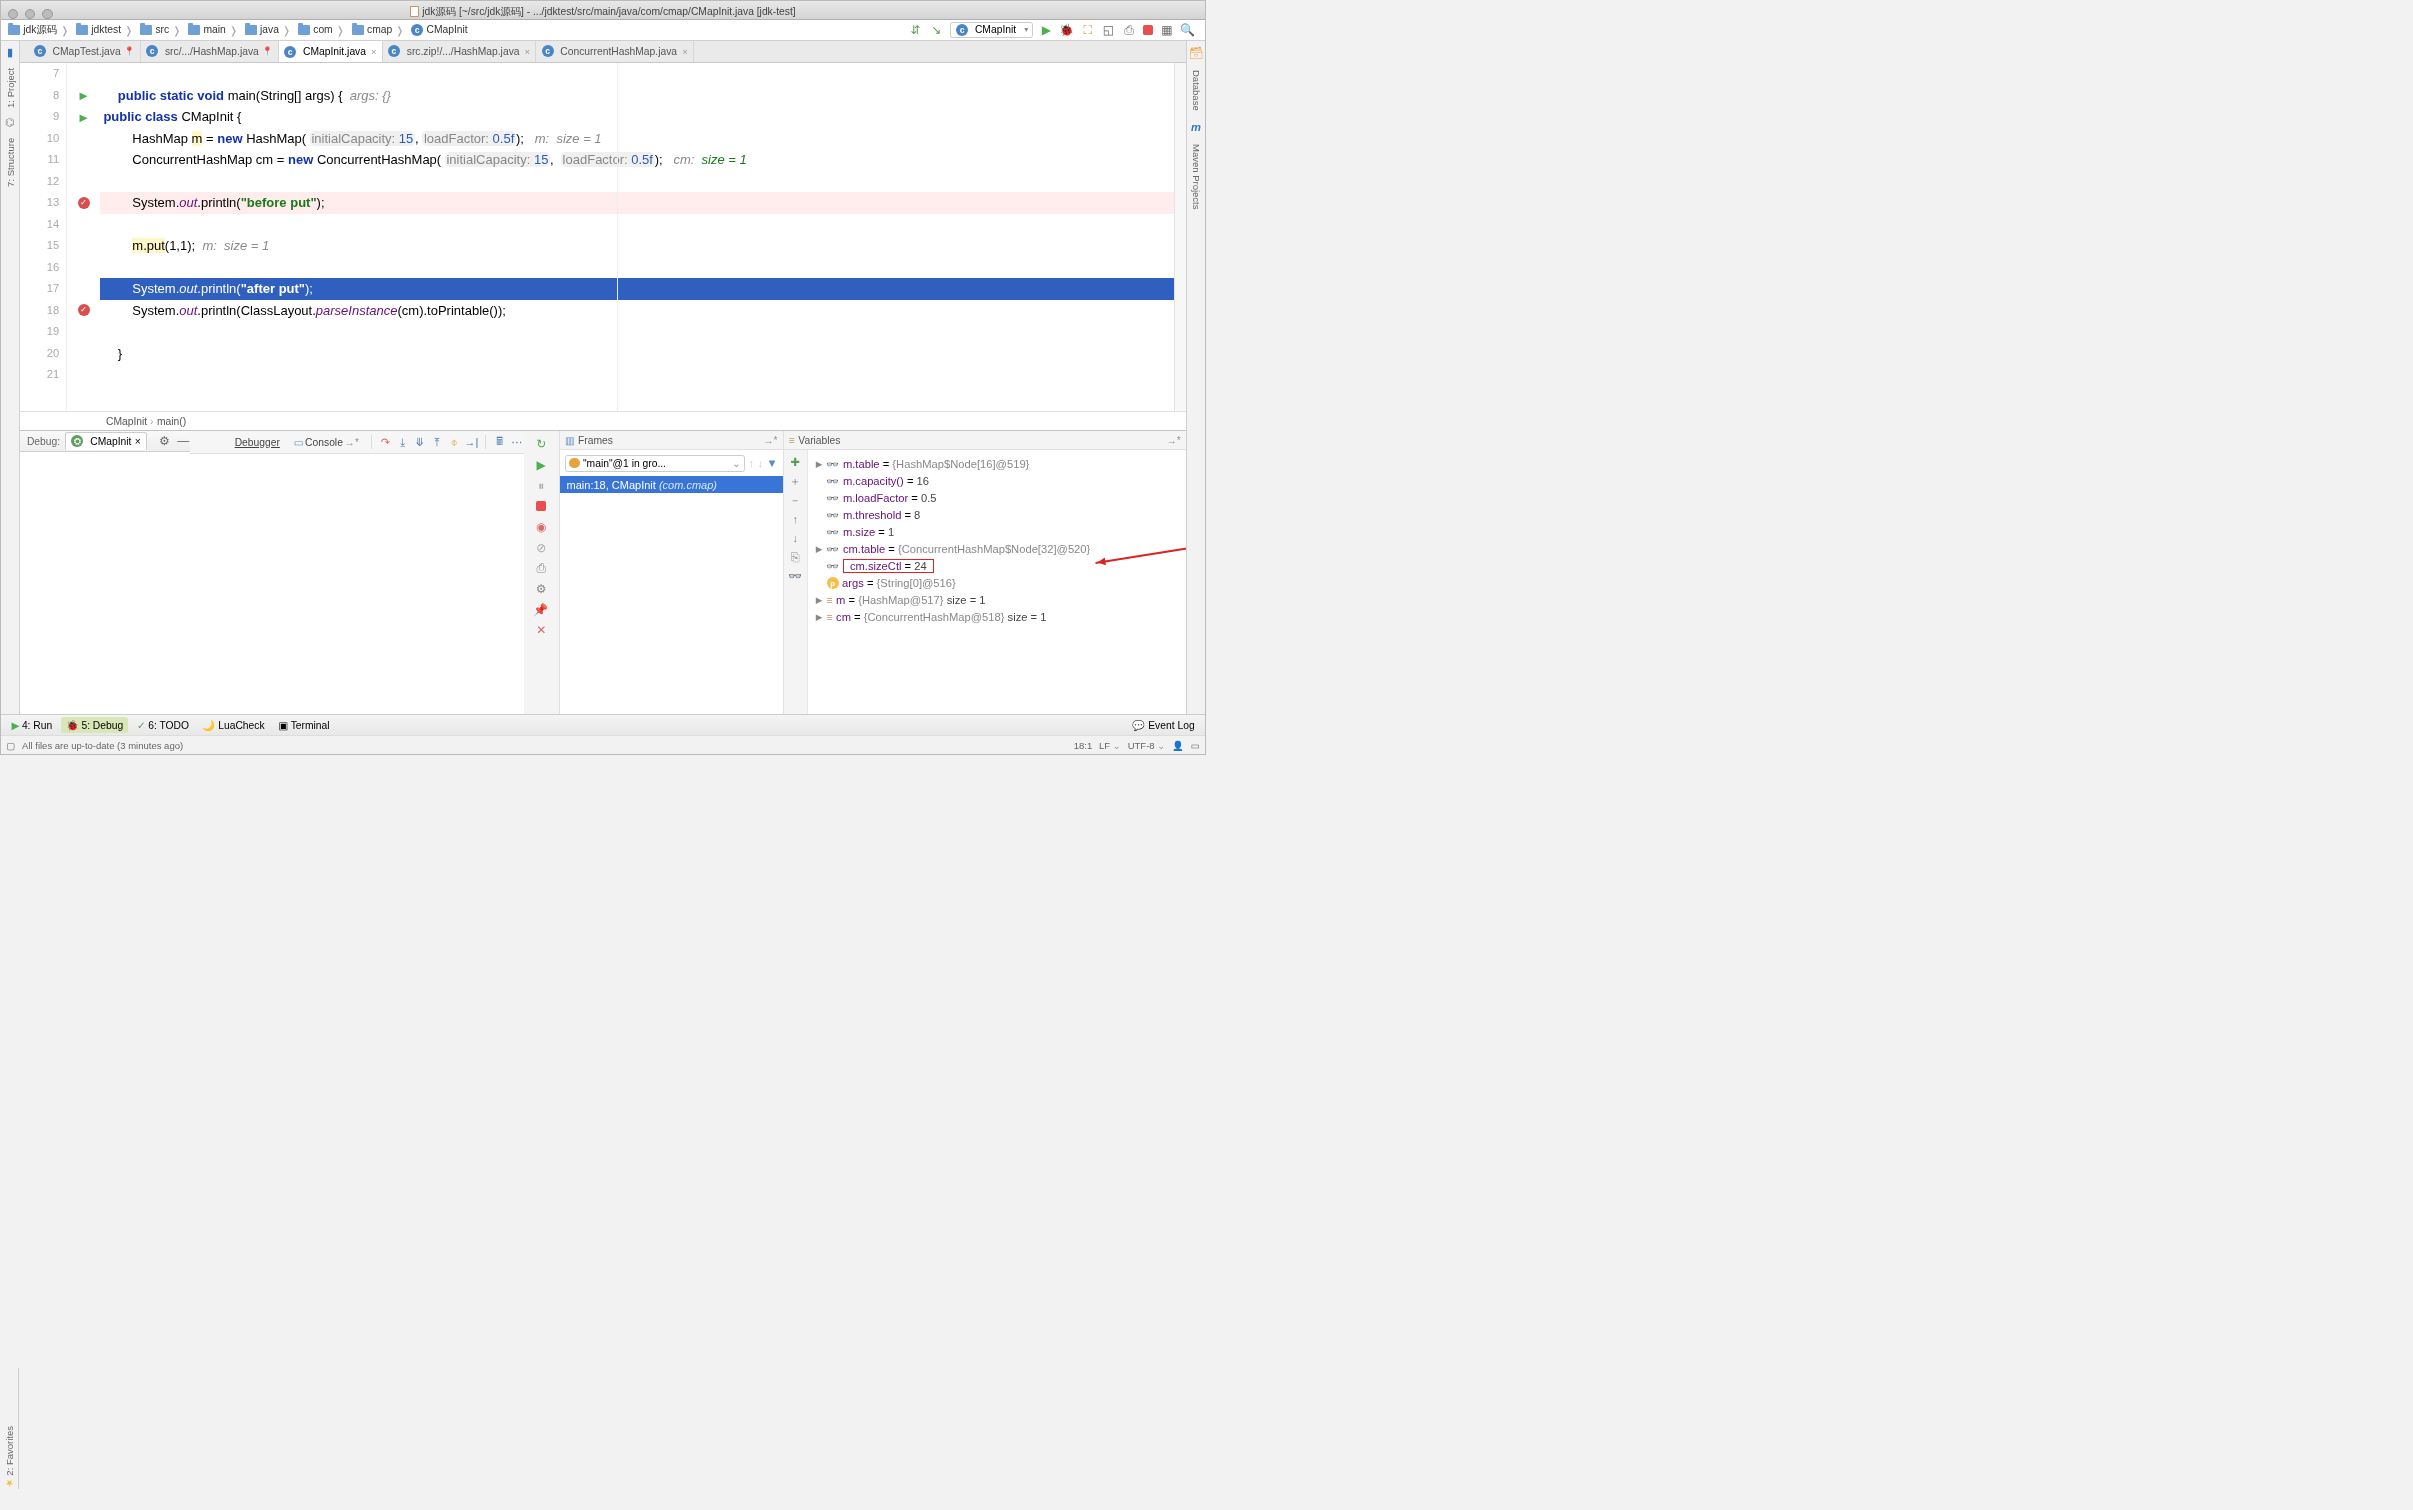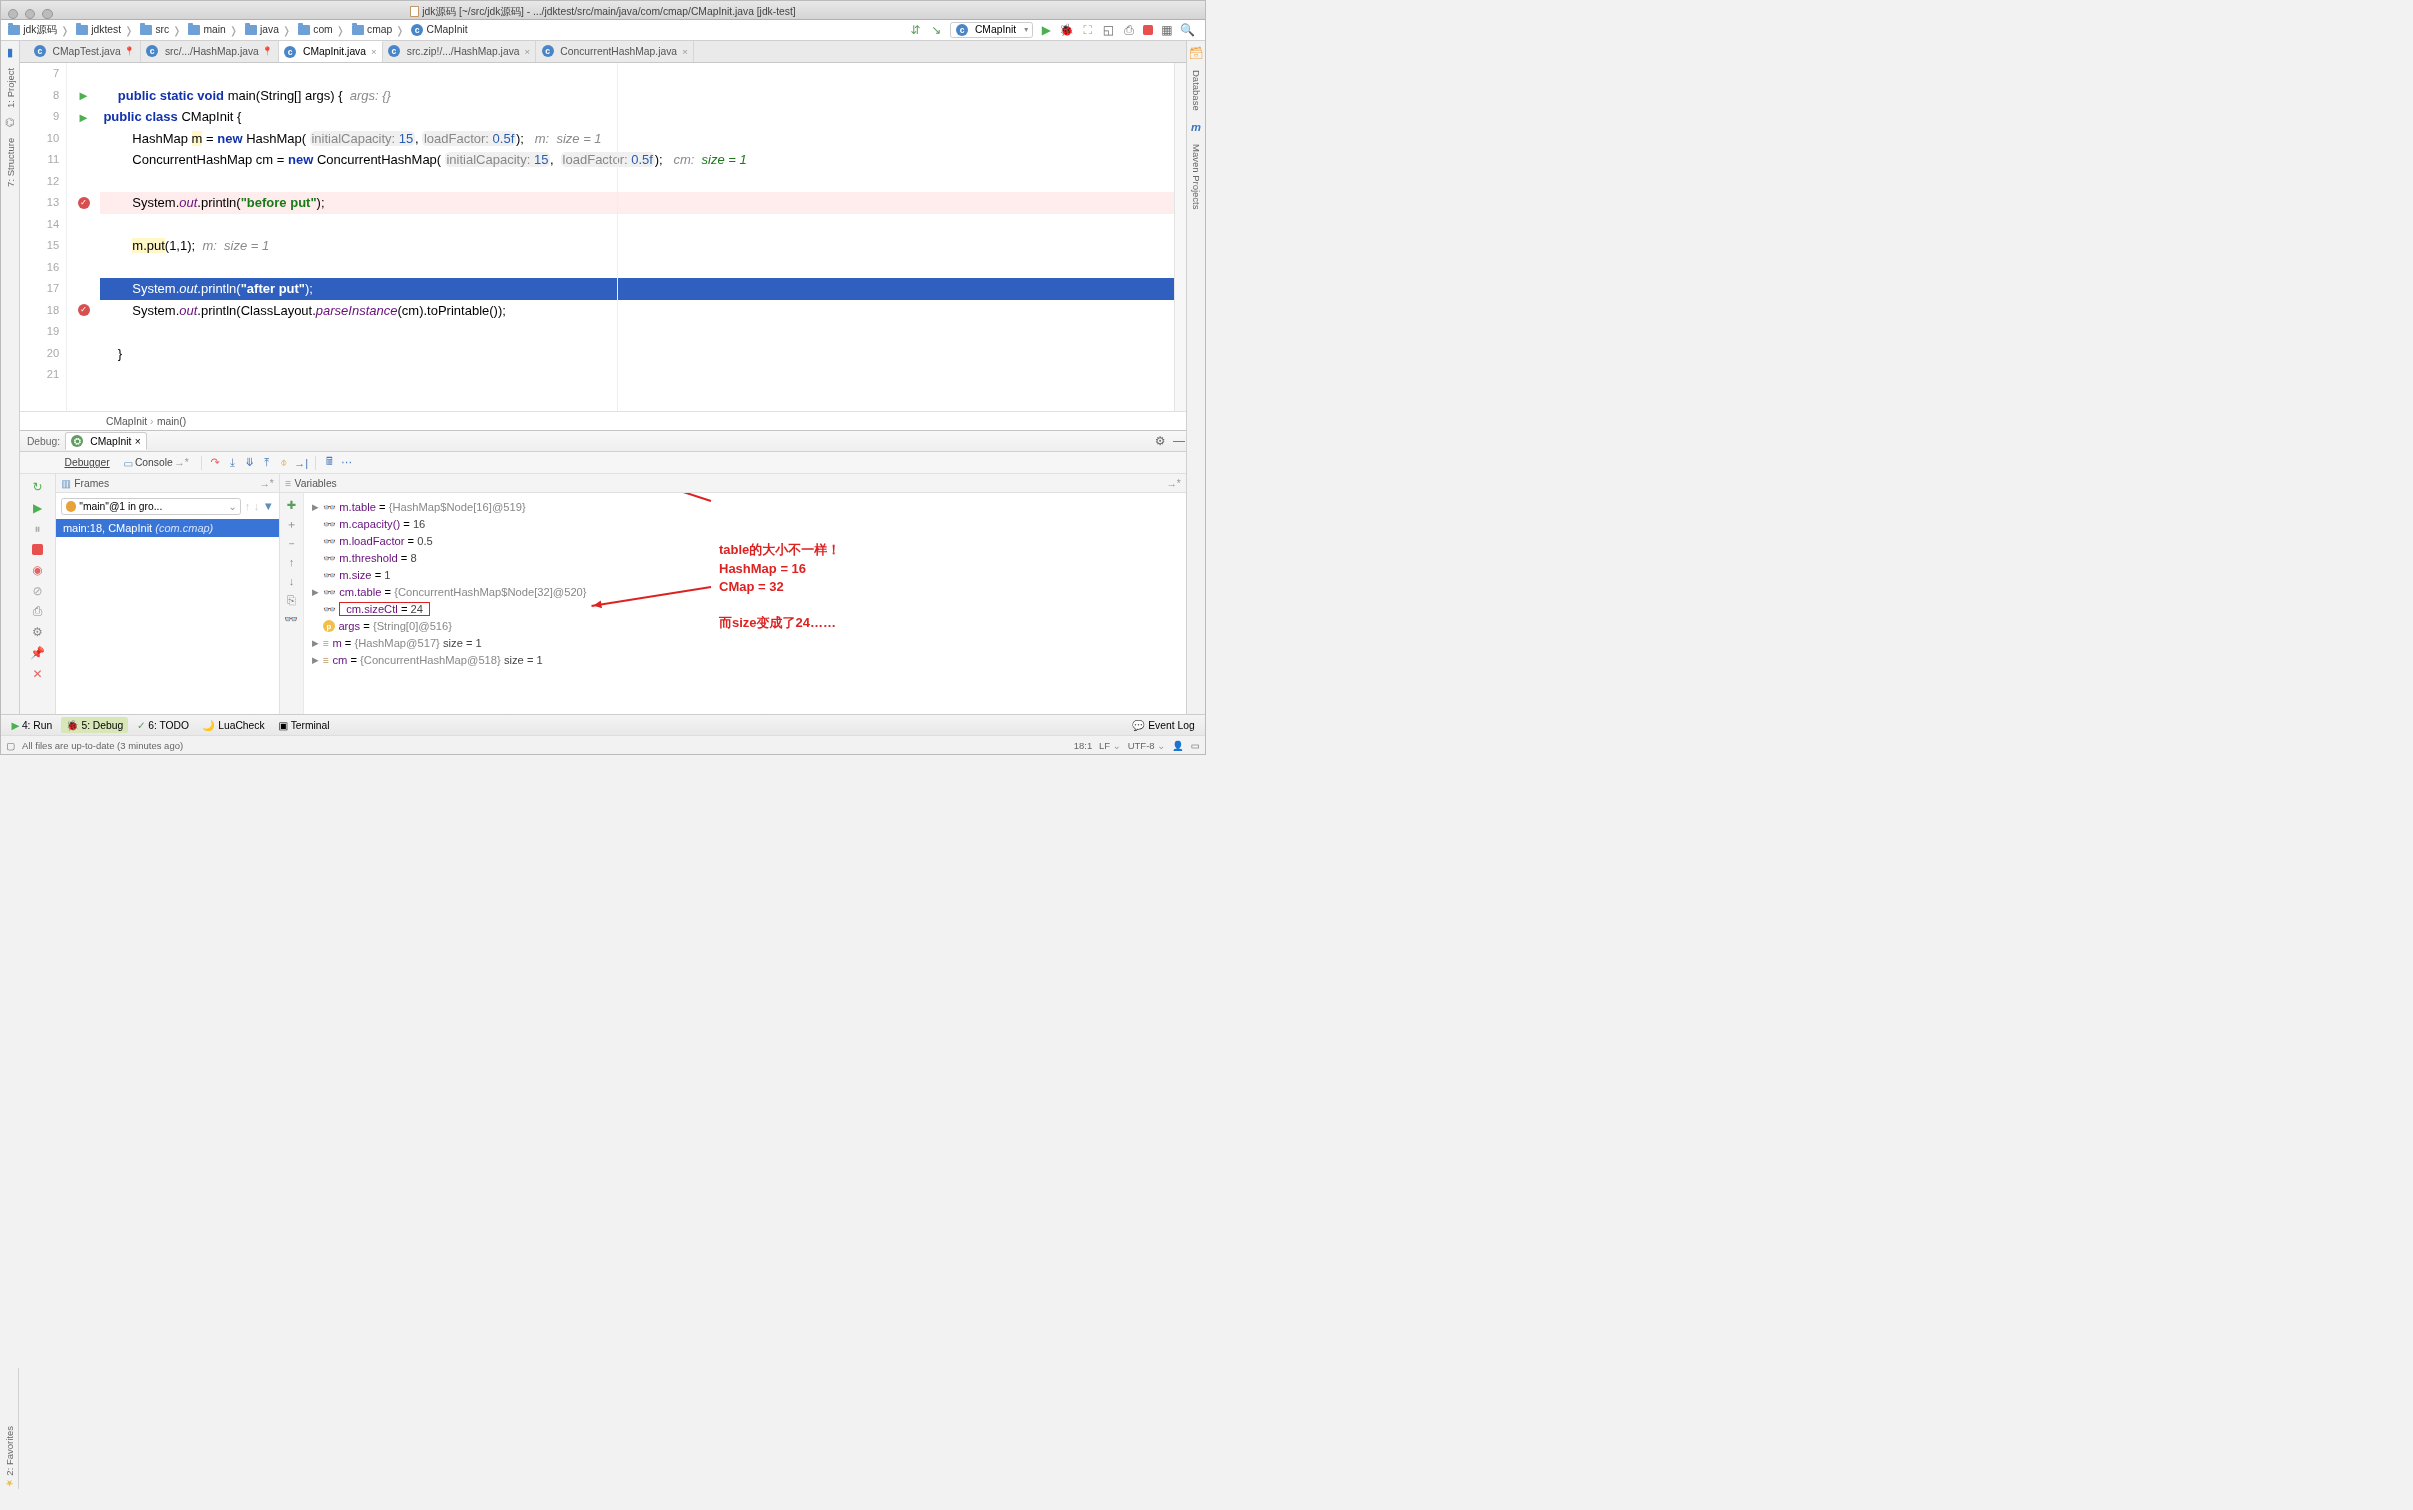--- a/index.html
+++ b/index.html
@@ -71,21 +71,21 @@
 .hint .num{color:#2a5db0;}
 .hl{background:#fff7c5;}
 .midline{position:absolute; top:0; bottom:0; left:517px; width:0.9px; background:#eee;}
 .rmargin{width:12px;background:#f7f7f7;border-left:0.9px solid #e4e4e4;}
 
 .crumb-bar{height:19px;border-top:0.9px solid #e0e0e0;display:flex;align-items:center;padding-left:86px;font-size:10.3px;color:#555;gap:3.4px;}
 .crumb-bar span::after{content:" › ";color:#aaa;}
 .crumb-bar span:last-child::after{content:"";}
 
 
-.debug { height: 284px; border-top: 0.9px solid #c4c4c4; display: flex; flex-direction: column; background:#fff;}
+.debug { height: 284px; border-top: 0.9px solid #c4c4c4; display: flex; flex-direction: row; background:#fff;}
 .debug-tabs{height:20.7px;background:linear-gradient(#f8f8f8,#eee);border-bottom:0.9px solid #d0d0d0;display:flex;align-items:center;padding-left:6.9px;gap:5.2px;font-size:10.3px;}
 .debug-tabs .lbl{color:#666;}
 .debug-tabs .dtab{display:flex;align-items:center;gap:3.4px;padding:1.7px 5.2px;}
 .debug-tabs .dtab.active{background:#fff;border:0.9px solid #ccc;border-bottom:0.9px solid #fff;border-radius:2.6px 2.6px 0 0;}
 .debug-tabs .spacer{flex:1;}
 .debug-tools{height:22.4px;background:#f6f6f6;border-bottom:0.9px solid #e0e0e0;display:flex;align-items:center;padding-left:6.9px;gap:3.4px;}
 .debug-tools .btn{padding:1.7px 5.2px;font-size:10.3px;color:#444;display:flex;align-items:center;gap:1.7px;}
 .debug-tools .sep{width:0.9px;height:13.8px;background:#ddd;margin:0 3.4px;}
 .debug-tools .ic{width:13.8px;height:13.8px;display:inline-flex;align-items:center;justify-content:center;color:#4a7ab8;font-size:11.2px;}
 

